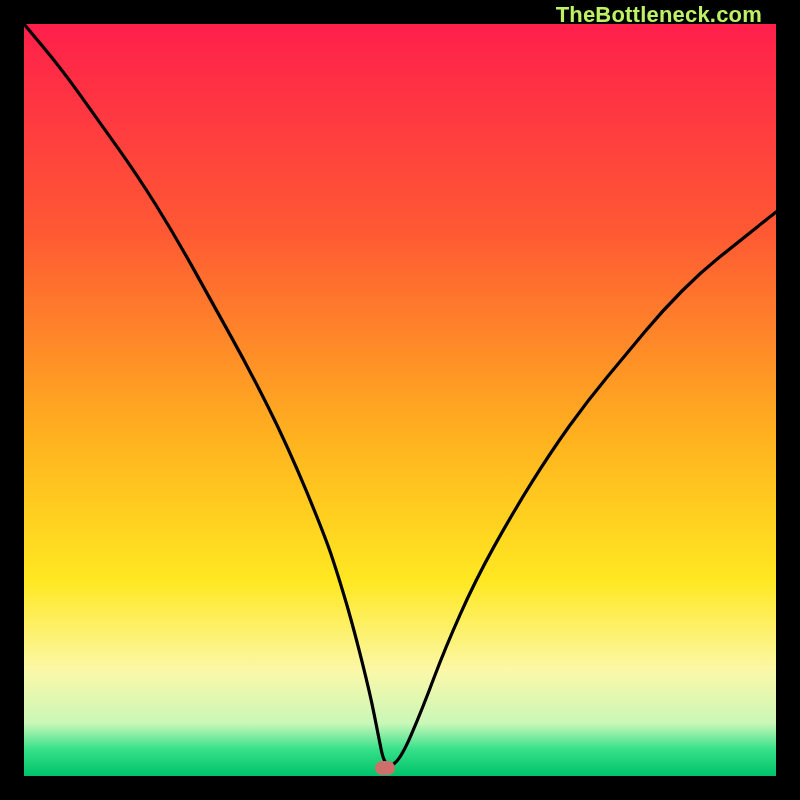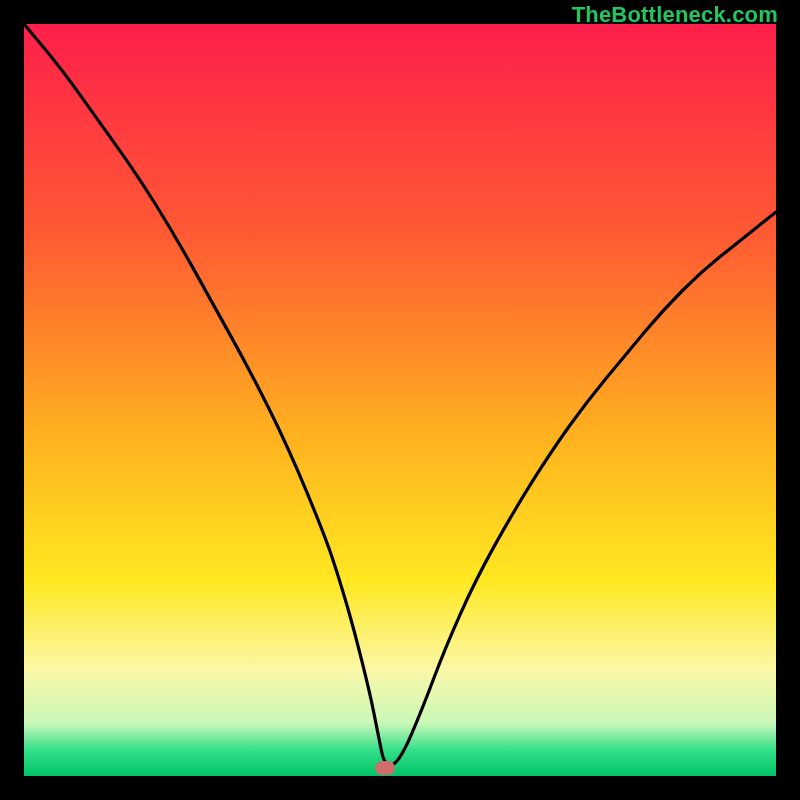--- a/index.html
+++ b/index.html
@@ -22,22 +22,22 @@
   .plot-area {
     position: absolute;
     left: 0;
     top: 0;
     width: 752px;
     height: 752px;
   }
   .watermark {
     position: absolute;
     top: 2px;
-    right: 22px;
-    color: #22c55e;
+    right: 38px;
+    color: #bef264;
     font-size: 22px;
     font-weight: 600;
     letter-spacing: 0.2px;
   }
   .marker {
     position: absolute;
     width: 20px;
     height: 14px;
     border-radius: 7px;
     transform: translate(-50%, -50%);

